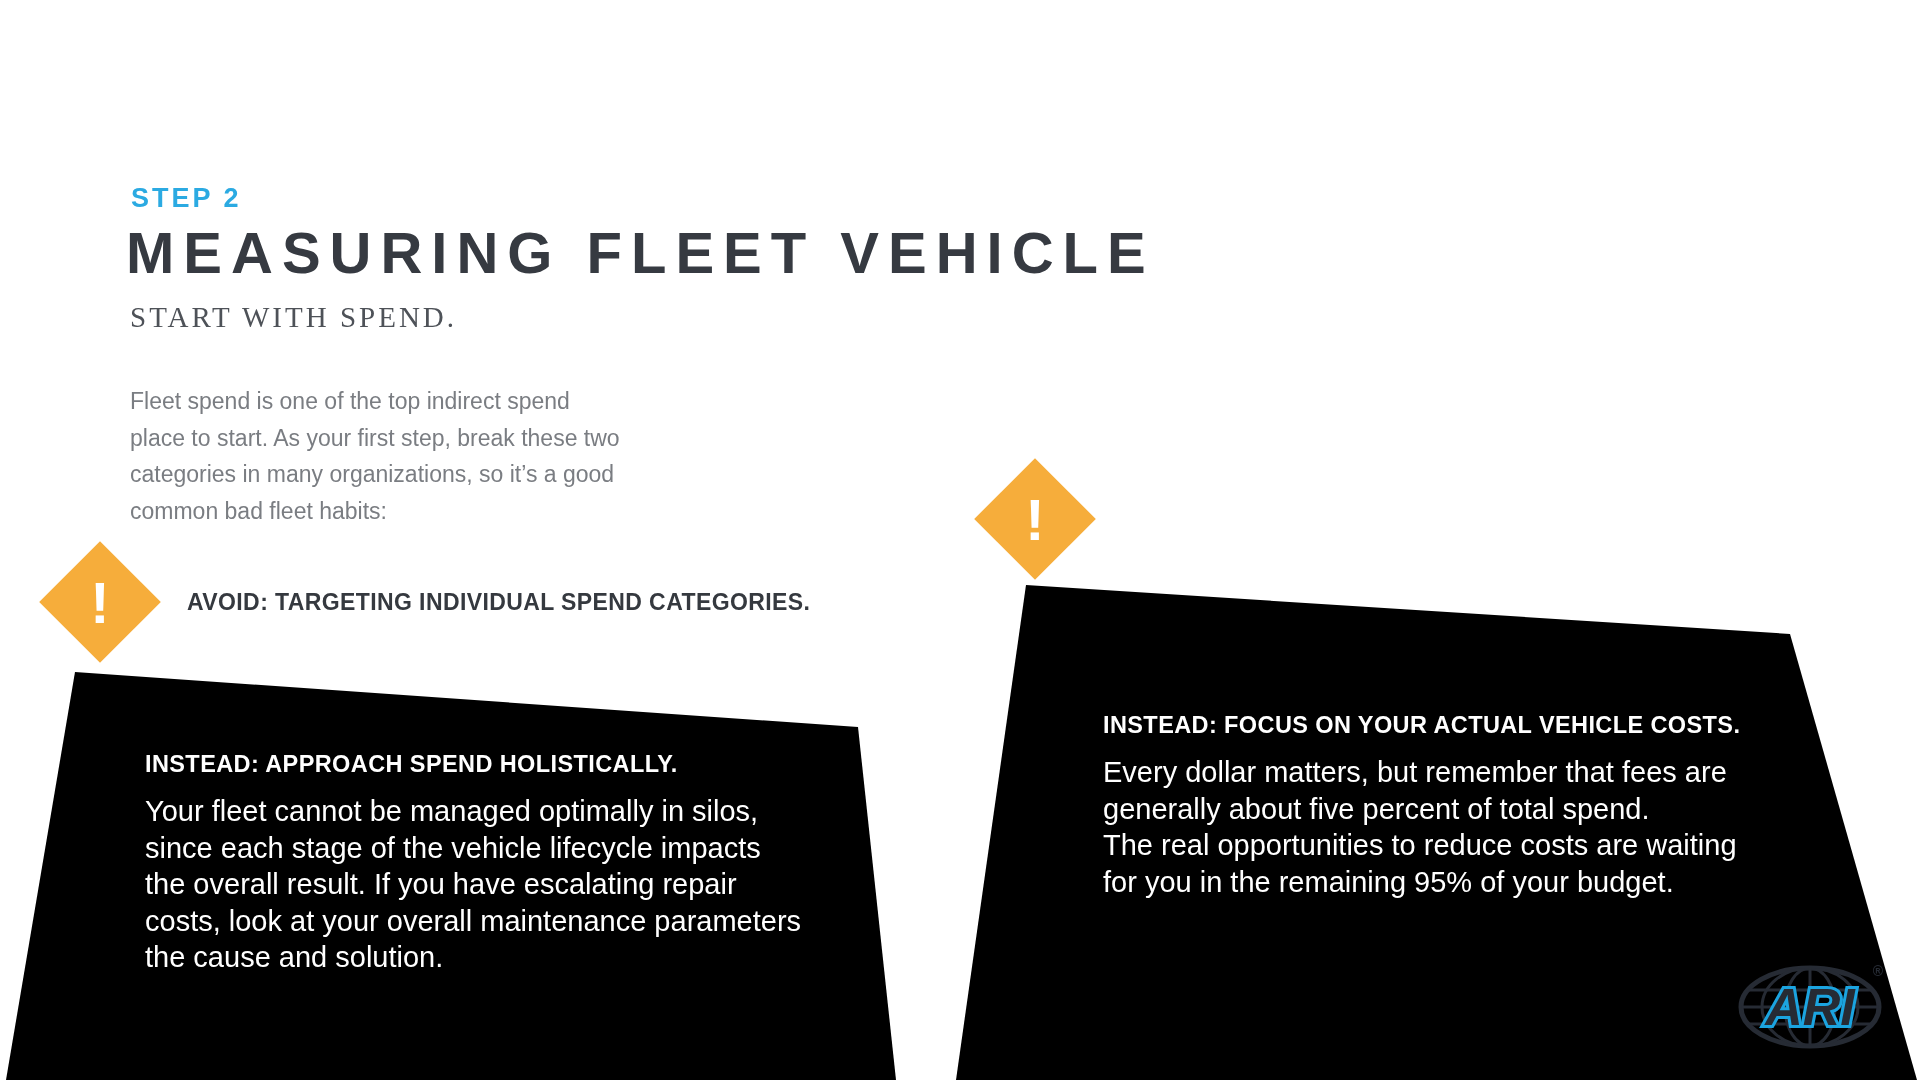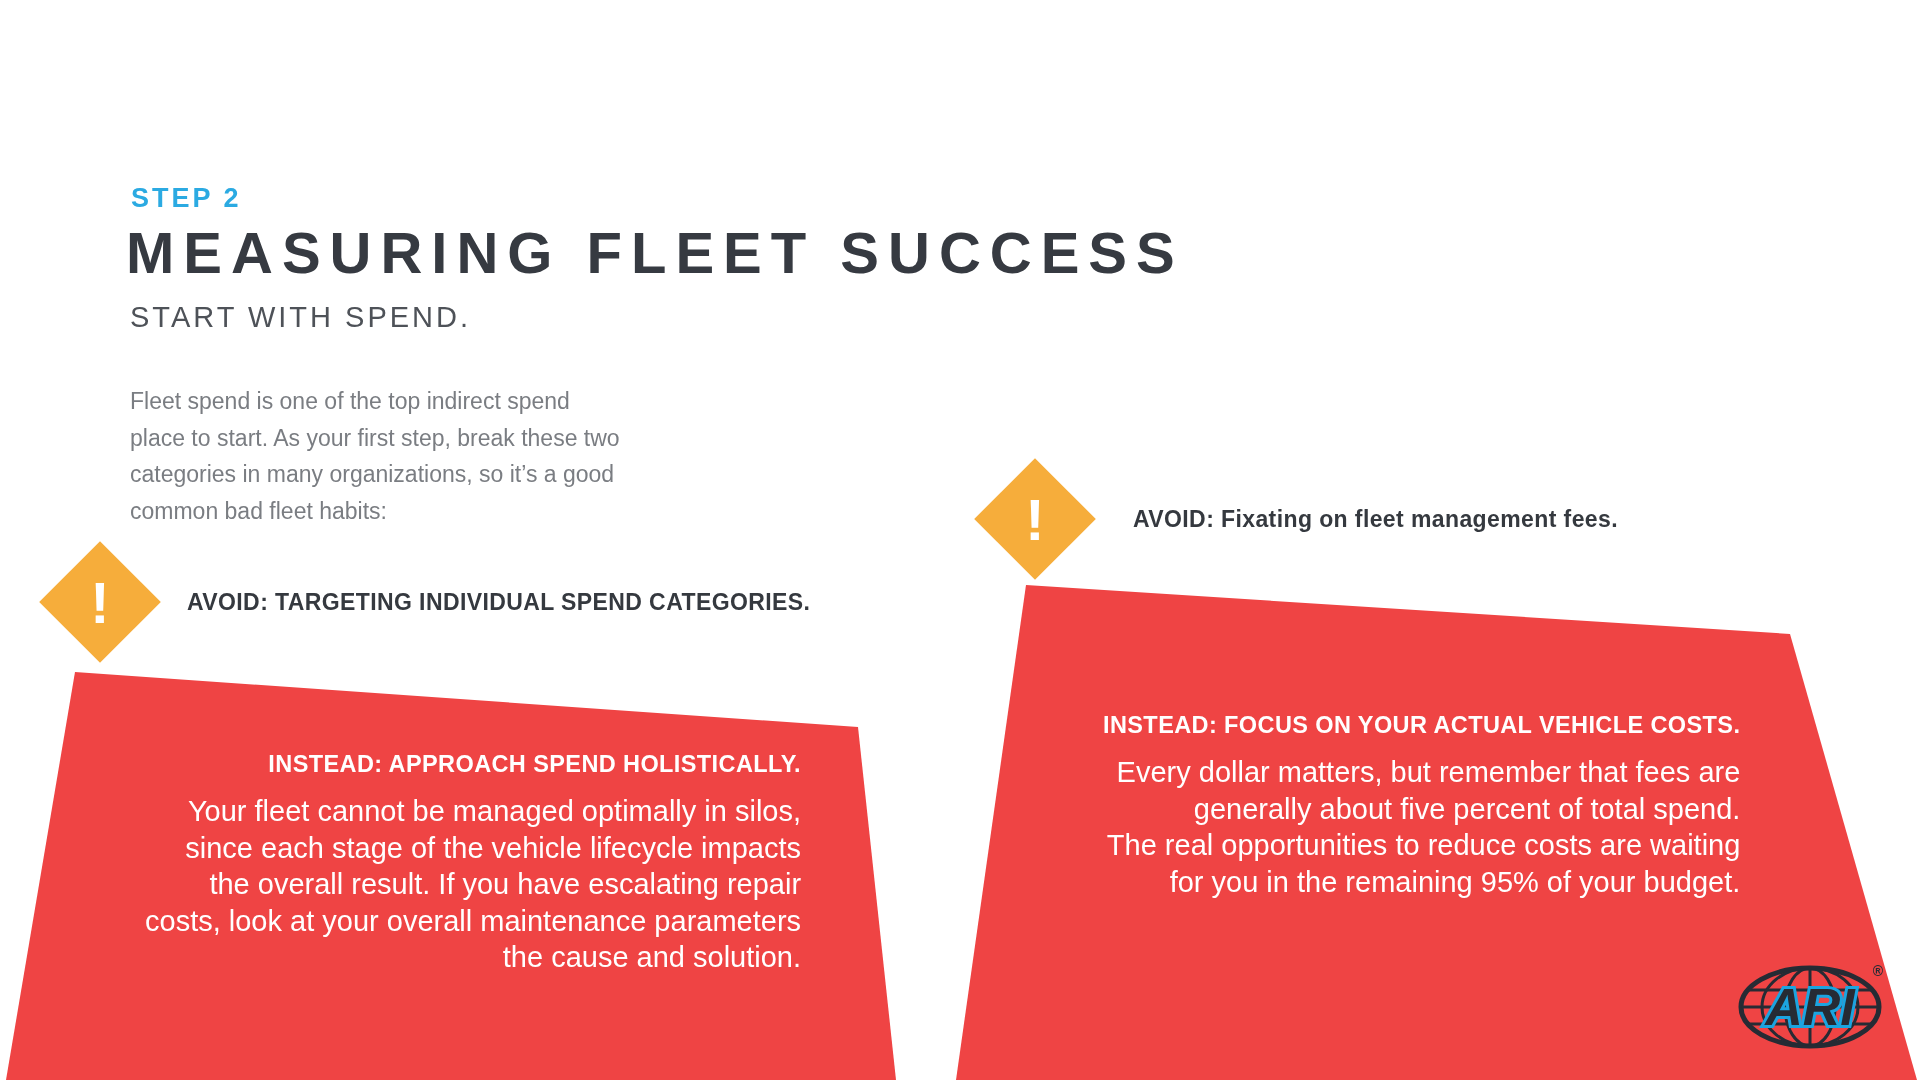--- a/index.html
+++ b/index.html
@@ -15,20 +15,21 @@
   }
   .main-title {
     position:absolute; left:126px; top:219px;
     font-size:58px; font-weight:900; letter-spacing:9px; color:#363A41;
     white-space:nowrap;
   }
   .subtitle {
     position:absolute; left:130px; top:301px;
     font-size:29px; font-weight:300; letter-spacing:3px; color:#4E5258;
     white-space:nowrap;
+    font-family:Liberation Serif, serif;
   }
   .intro {
     position:absolute; left:130px; top:383px;
     font-size:23px; line-height:36.5px; font-weight:300; color:#7A7D82;
     white-space:nowrap;
   }
 
   
   .warning { position:absolute; width:120px; height:120px; }
   .warning .shape {
@@ -44,21 +45,21 @@
   .warning-right { left:975px; top:459px; }
 
   .avoid-label {
     position:absolute; font-size:23px; font-weight:bold; color:#35393F;
     letter-spacing:0.4px; white-space:nowrap;
   }
   .avoid-left  { left:187px;  top:589px; }
   .avoid-right { left:1133px; top:506px; }
 
   
-  .panel { position:absolute; background:#ef4444;text-align:right; }
+  .panel { position:absolute; background:#000000; }
   .panel-left {
     left:0; top:665px; width:900px; height:415px;
     clip-path:polygon(75px 7px, 858px 62px, 896px 415px, 6px 415px);
   }
   .panel-right {
     left:940px; top:580px; width:980px; height:500px;
     clip-path:polygon(86px 5px, 850px 54px, 977px 500px, 16px 500px);
   }
   .panel-text { position:absolute; color:#ffffff; white-space:nowrap; }
   .panel-left  .panel-text { left:145px; top:86px; }
@@ -71,41 +72,40 @@
 
   
   .logo { position:absolute; left:1736px; top:962px; width:152px; height:88px; }
 </style>
 </head>
 <body>
 
 <div class="canvas">
 
   <div class="step-label">STEP 2</div>
-  <div class="main-title">MEASURING FLEET SUCCESS</div>
+  <div class="main-title">MEASURING FLEET VEHICLE</div>
   <div class="subtitle">START WITH SPEND.</div>
 
   <div class="intro">
     <div>Fleet spend is one of the top indirect spend</div>
     <div>place to start. As your first step, break these two</div>
     <div>categories in many organizations, so it’s a good</div>
     <div>common bad fleet habits:</div>
   </div>
 
   <div class="warning warning-left">
     <div class="shape"></div>
     <div class="bang">!</div>
   </div>
   <div class="avoid-label avoid-left">AVOID: TARGETING INDIVIDUAL SPEND CATEGORIES.</div>
 
   <div class="warning warning-right">
     <div class="shape"></div>
     <div class="bang">!</div>
   </div>
-  <div class="avoid-label avoid-right">AVOID: Fixating on fleet management fees.</div>
 
   <div class="panel panel-left">
     <div class="panel-text">
       <div class="panel-heading">INSTEAD: APPROACH SPEND HOLISTICALLY.</div>
       <div class="panel-body">
         <div>Your fleet cannot be managed optimally in silos,</div>
         <div>since each stage of the vehicle lifecycle impacts</div>
         <div>the overall result. If you have escalating repair</div>
         <div>costs, look at your overall maintenance parameters</div>
         <div>the cause and solution.</div>

